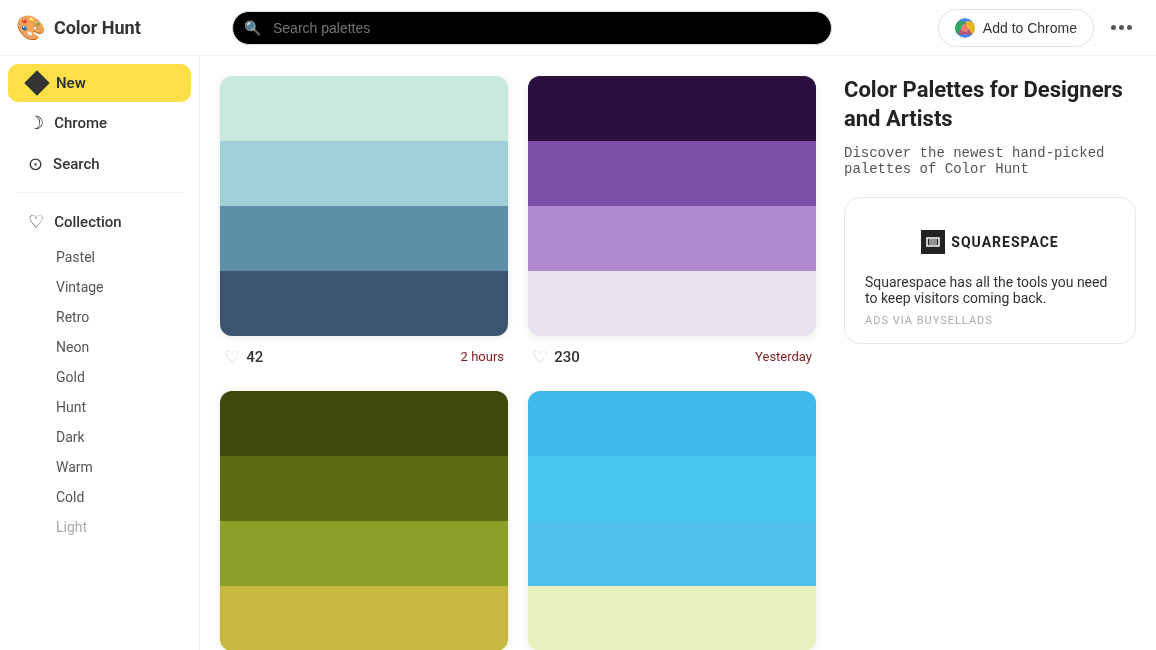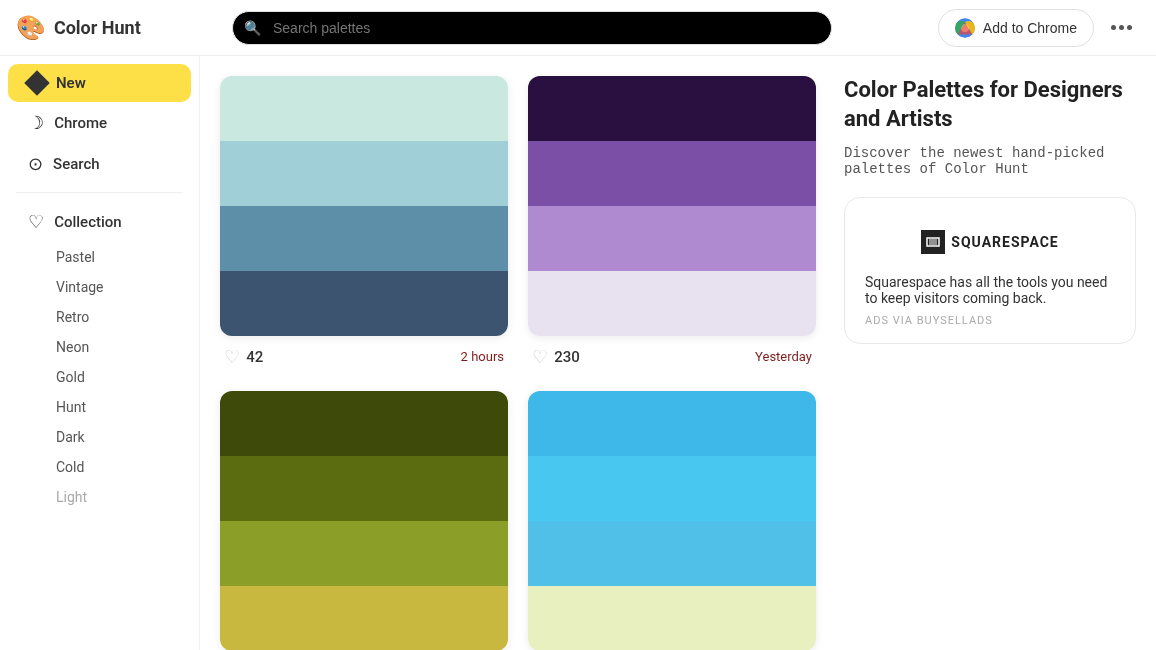--- a/index.html
+++ b/index.html
@@ -314,20 +314,21 @@
       </div>
 
       <div class="sub-items">
         <div class="sub-item">Pastel</div>
         <div class="sub-item">Vintage</div>
         <div class="sub-item">Retro</div>
         <div class="sub-item">Neon</div>
         <div class="sub-item">Gold</div>
         <div class="sub-item">Hunt</div>
         <div class="sub-item">Dark</div>
+        <div class="sub-item">Warm</div>
         <div class="sub-item">Cold</div>
         <div class="sub-item disabled">Light</div>
       </div>
     </div>
 
     <div class="main-content">
       <div class="palettes-grid">
 
         <div>
           <div class="palette-card">

